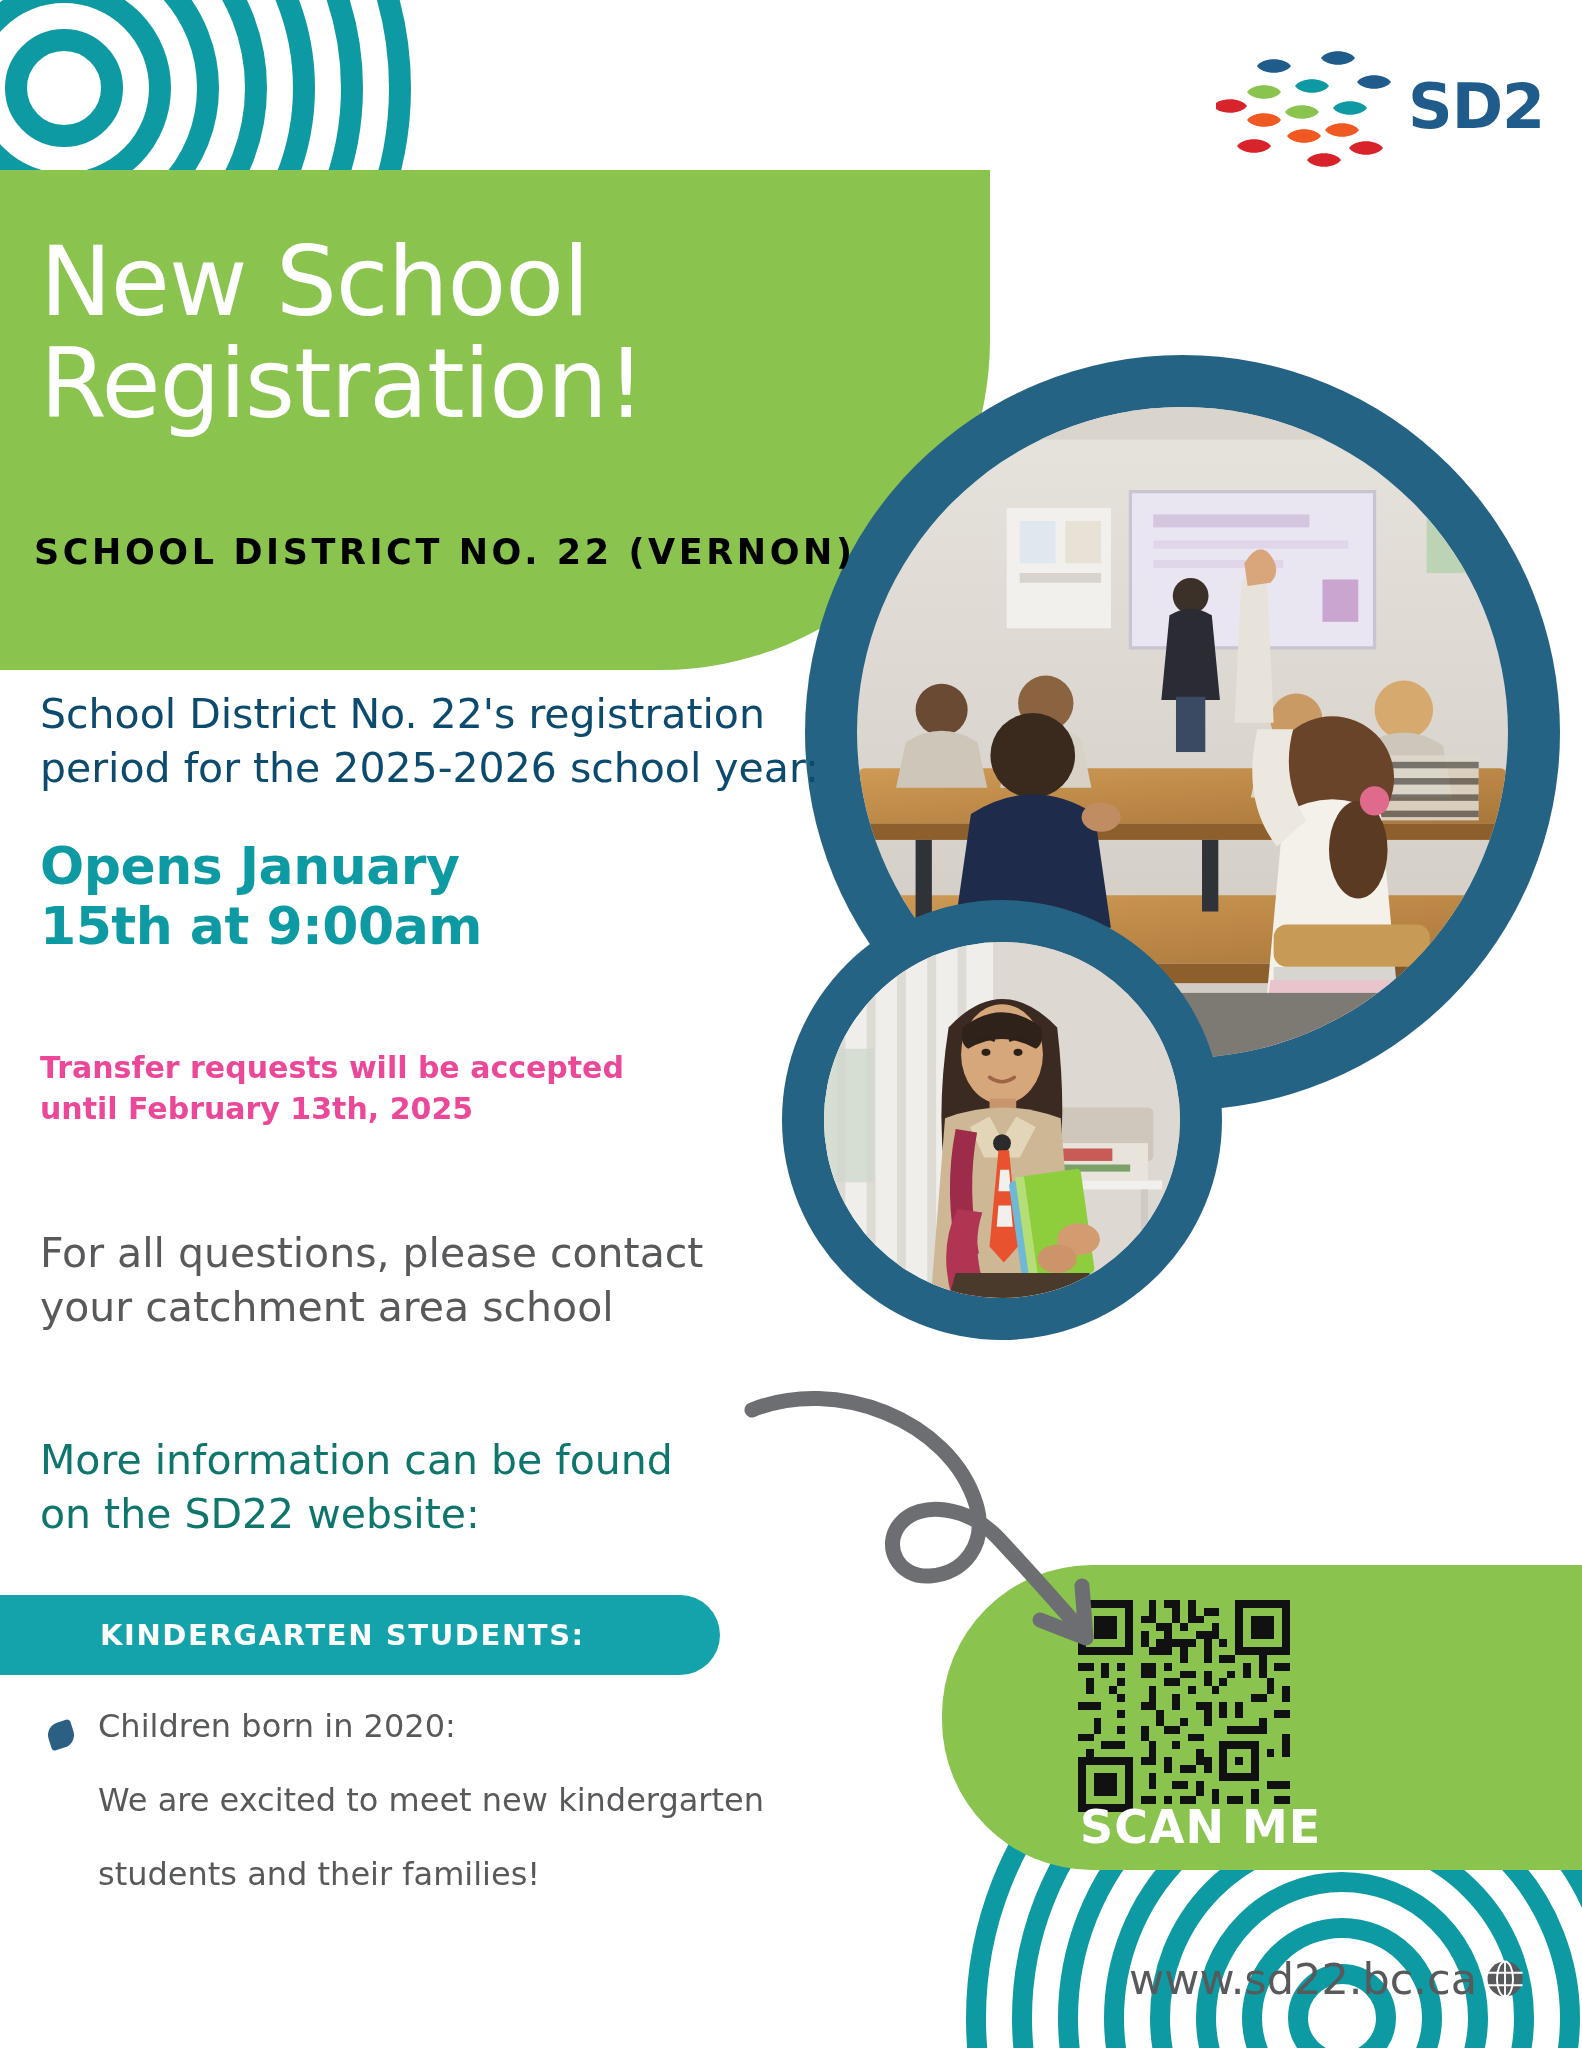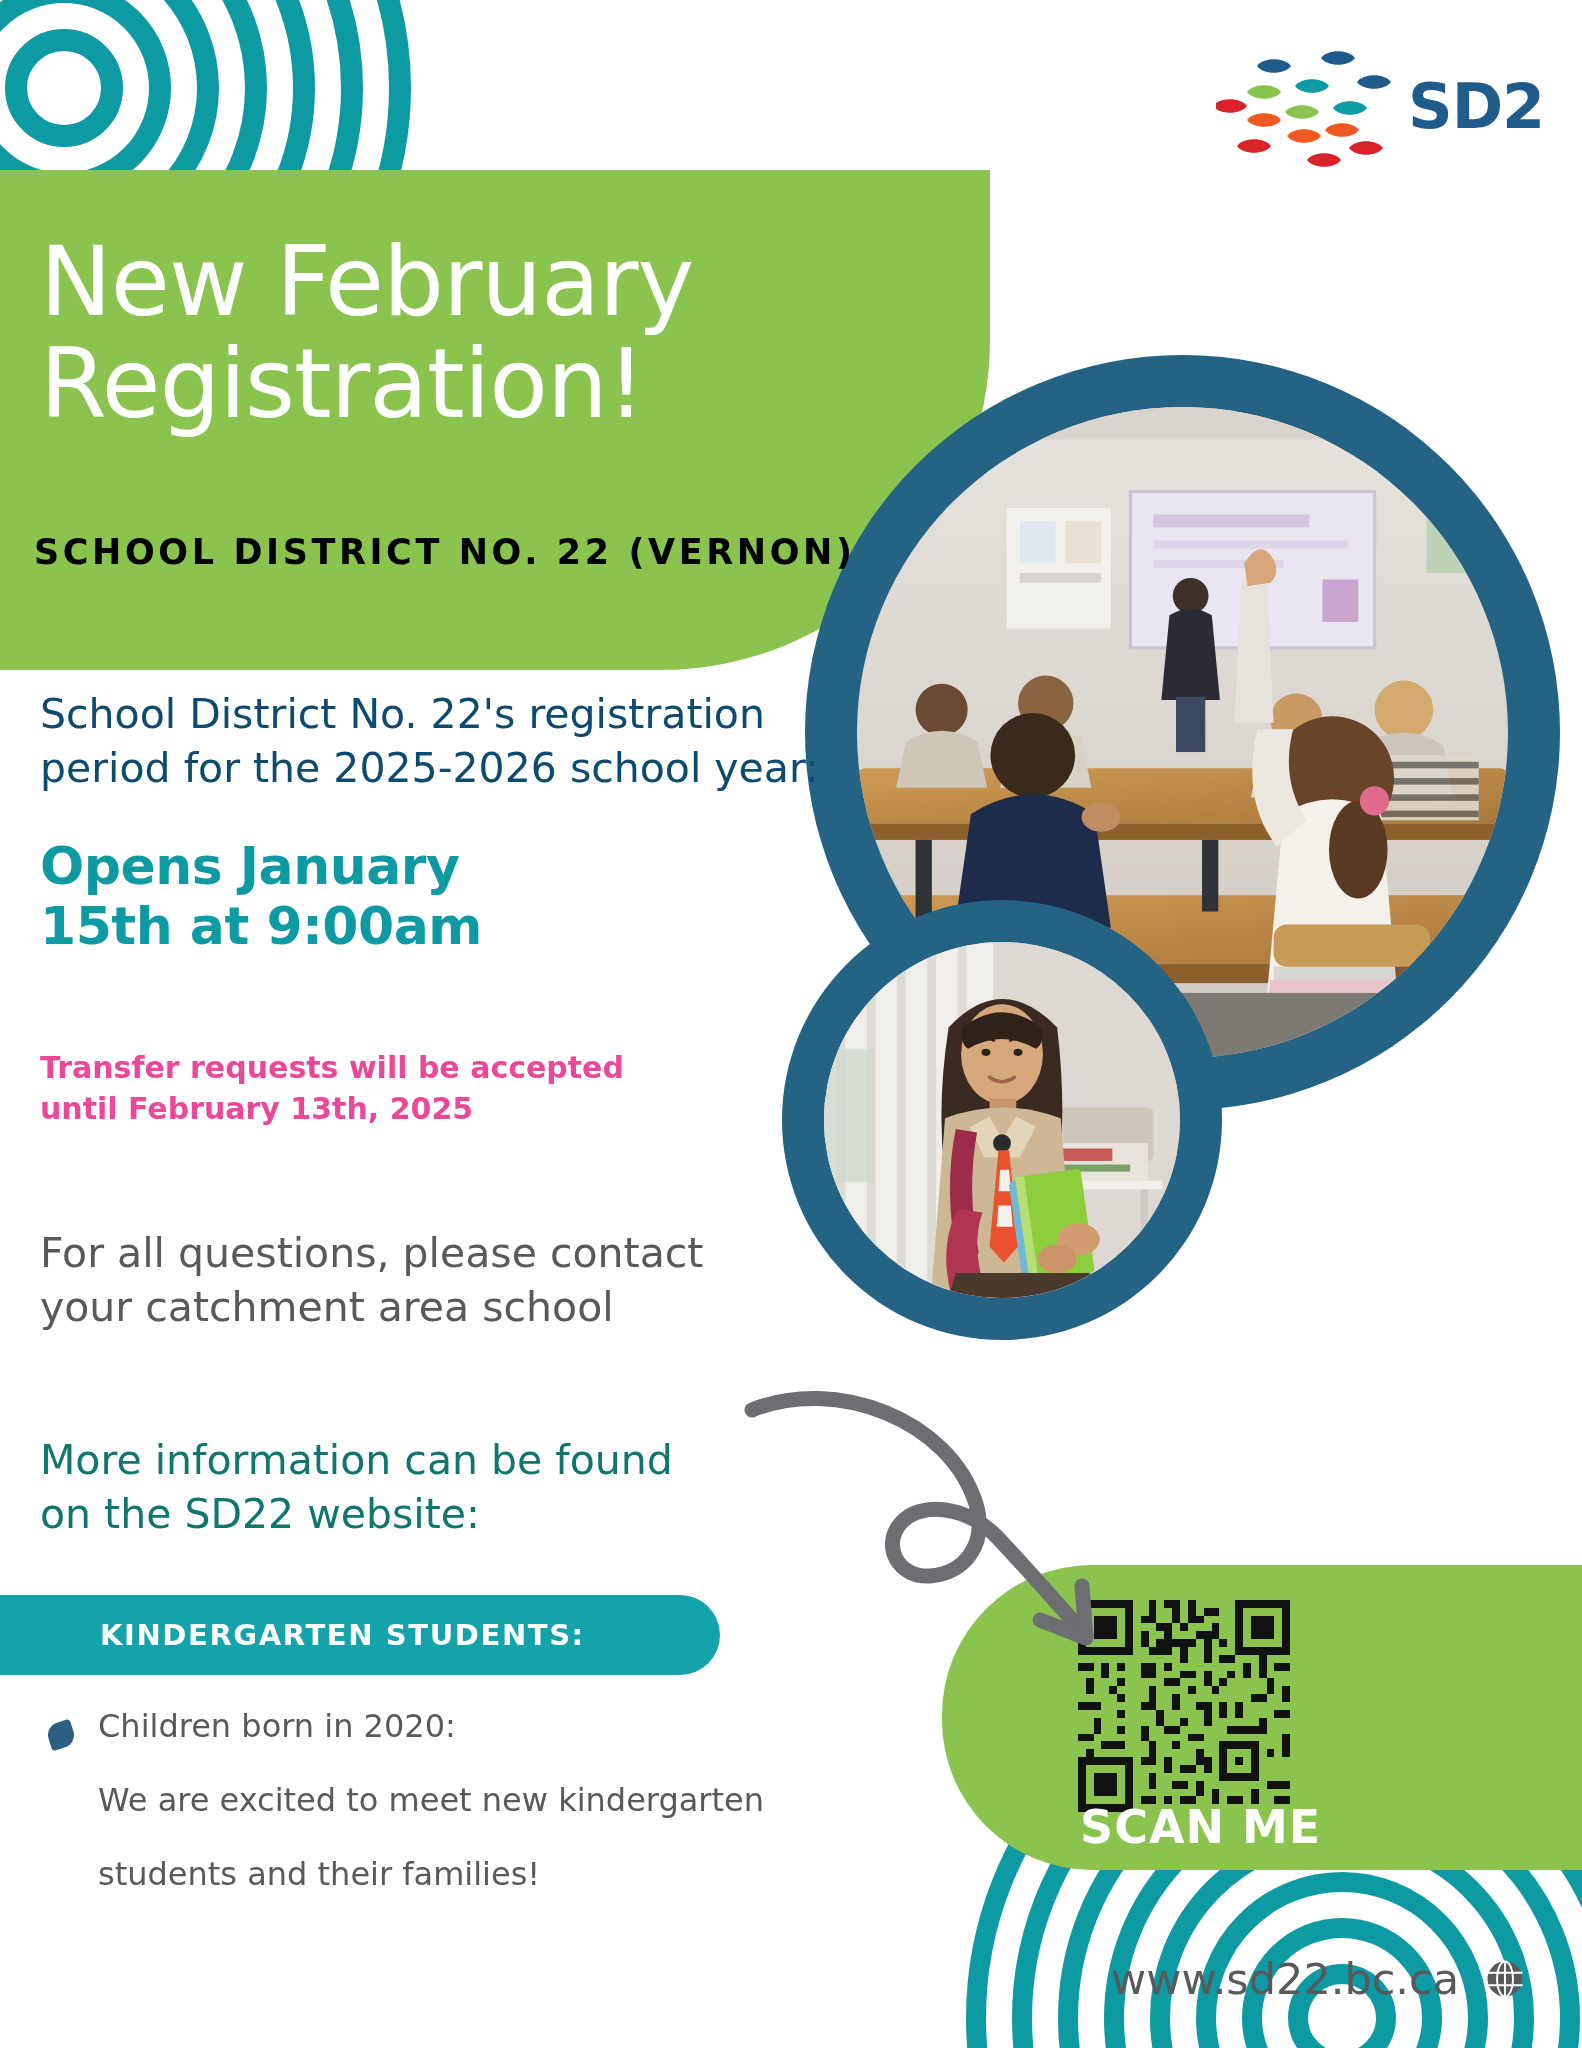--- a/index.html
+++ b/index.html
@@ -192,21 +192,21 @@
     font-size: 46px;
     font-weight: bold;
     letter-spacing: 1px;
     z-index: 6;
   }
 
   
   .footer {
     position: absolute;
     right: 56px; bottom: 44px;
-    display: flex; align-items: center; gap: 25px;
+    display: flex; align-items: center; gap: 7px;
     z-index: 6;
   }
   .footer-url { color: #58595B; font-size: 43px; }
 
   
   .logo { position: absolute; right: 36px; top: 30px; width: 330px; height: 140px; z-index: 7; }
 </style>
 </head>
 <body>
 
@@ -367,21 +367,21 @@
 
         <ellipse cx="286" cy="334" rx="24" ry="18" fill="#d29c70"></ellipse>
         <ellipse cx="262" cy="356" rx="22" ry="16" fill="#cc9569"></ellipse>
 
         <path d="M148 372 h150 l8 28 h-166 z" fill="#4a3a2c"></path>
       </svg>
     </div>
   </div>
 
   <div class="header-title">
-    <div>New February</div>
+    <div>New School</div>
     <div>Registration!</div>
   </div>
   <div class="header-sub">SCHOOL DISTRICT NO. 22 (VERNON)</div>
 
   <div class="body-intro">
     <div>School District No. 22's registration</div>
     <div>period for the 2025-2026 school year:</div>
   </div>
 
   <div class="opens">

